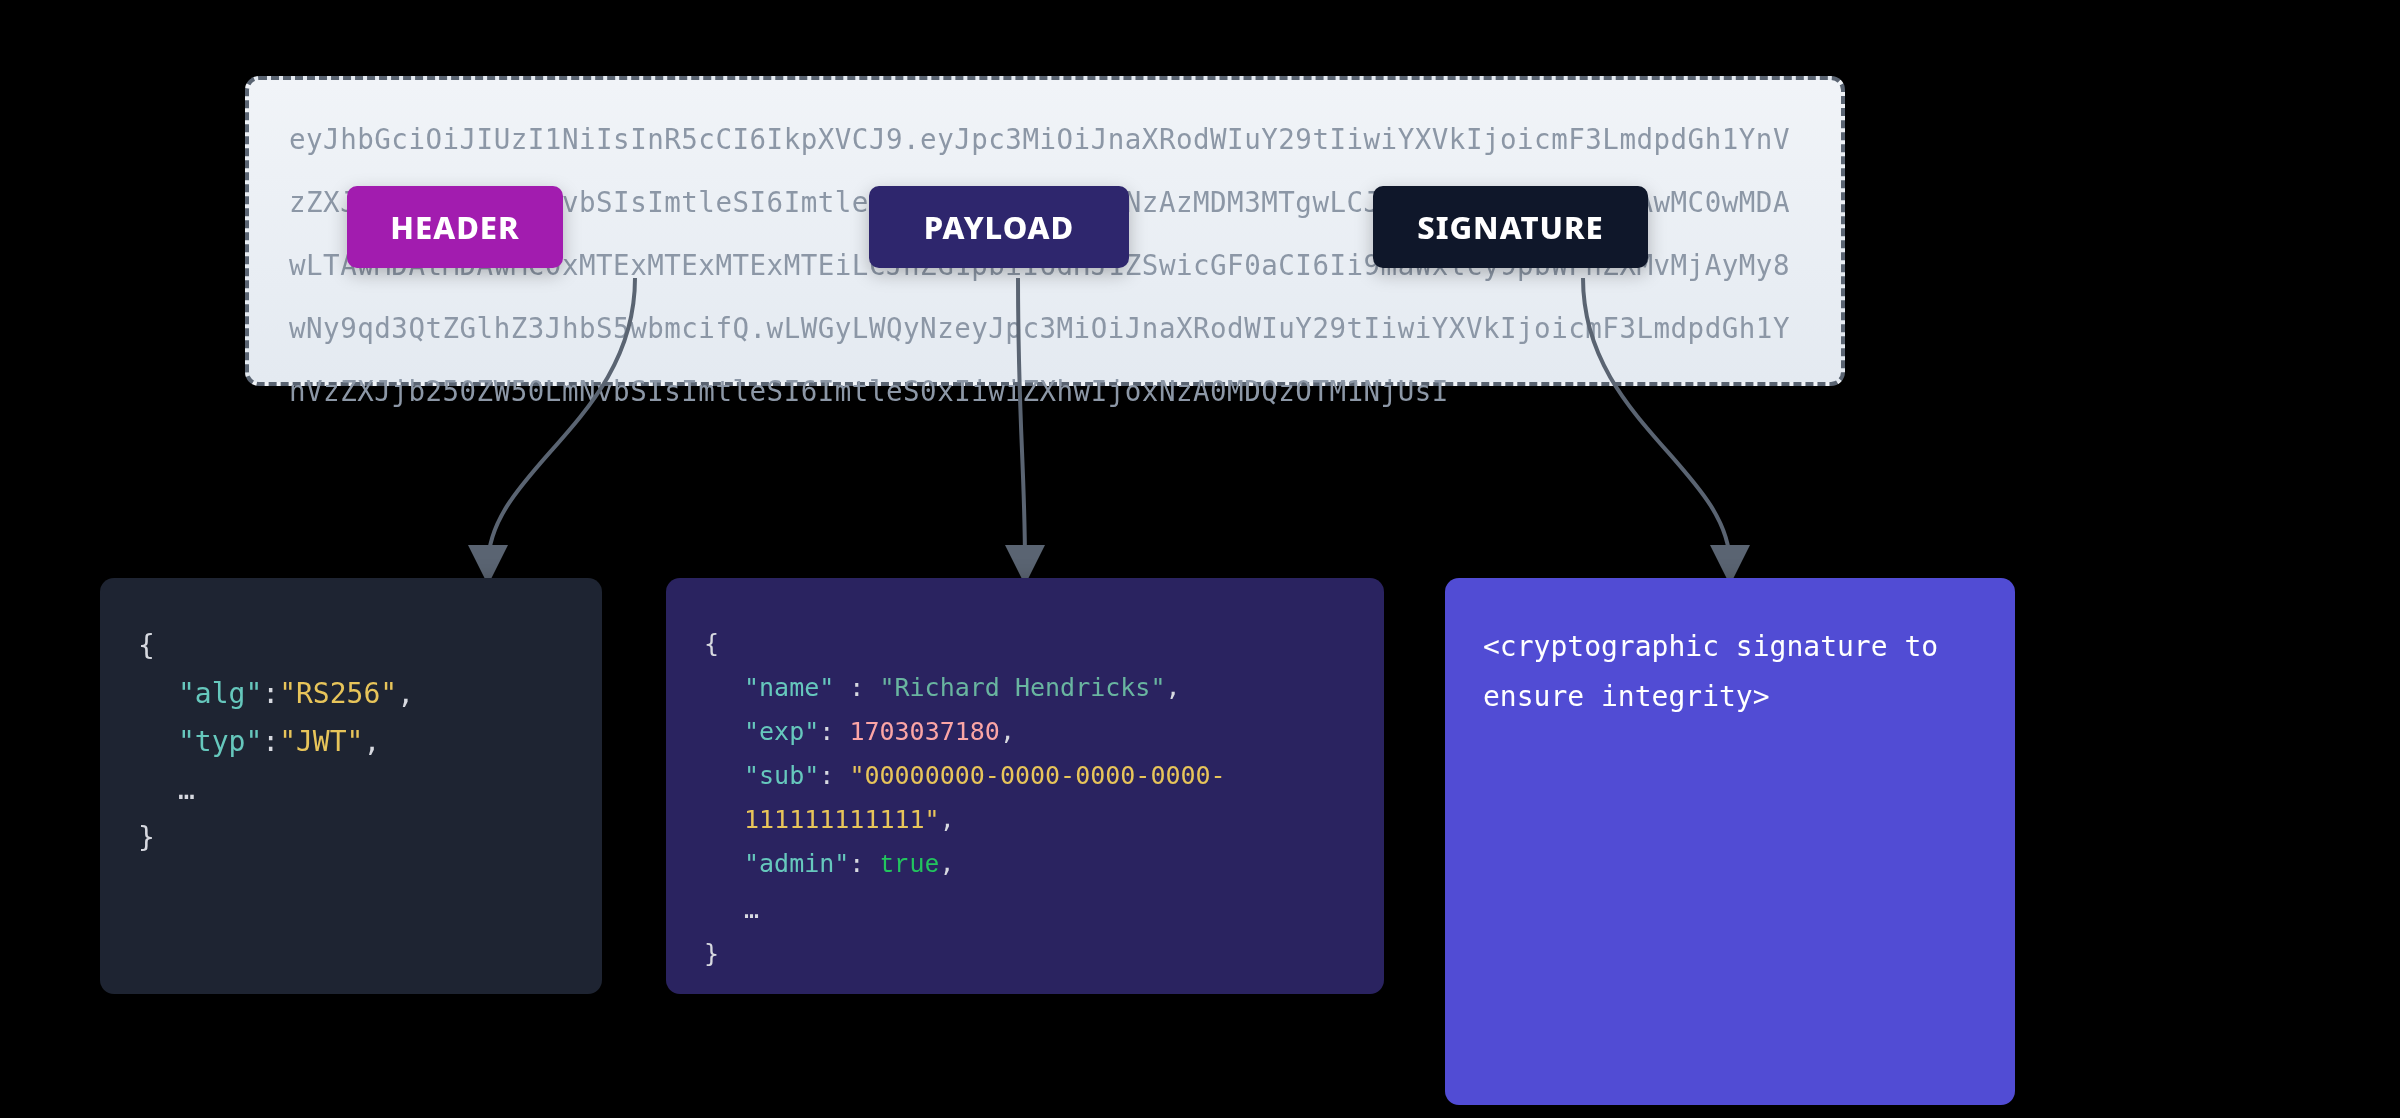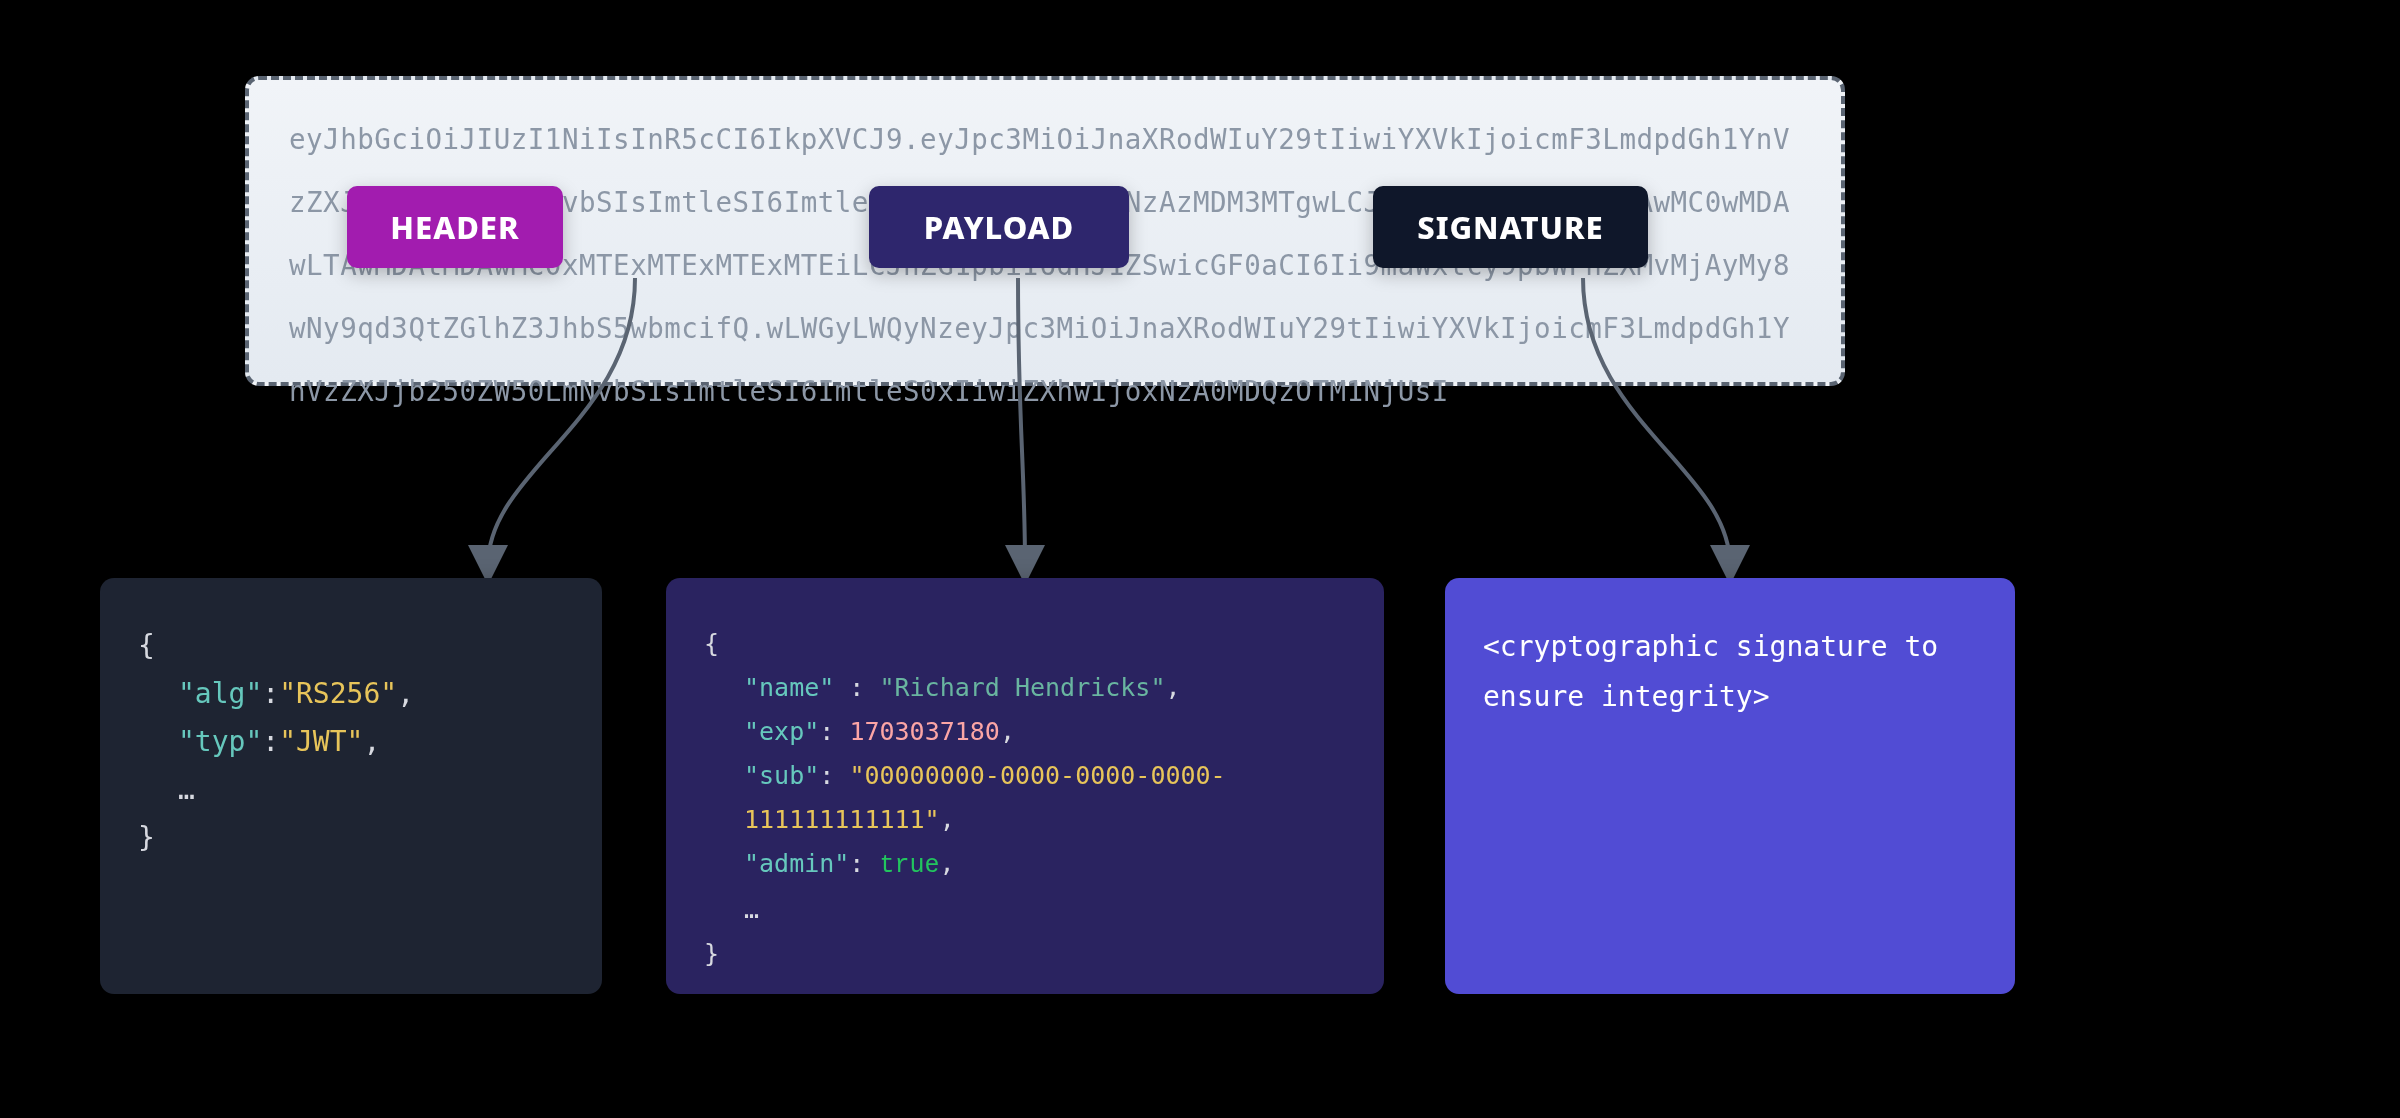--- a/index.html
+++ b/index.html
@@ -90,21 +90,21 @@
     top: 578px;
     left: 666px;
     width: 718px;
     height: 416px;
     background: #2a2360;
   }
   .box-signature {
     top: 578px;
     left: 1445px;
     width: 570px;
-    height: 416px;
+    height: 527px;
     background: #514cd4;
   }
   .box-payload .code-box-inner {
     font-size: 25px;
     line-height: 44px;
   }
   .k { color: #66c8bd; }      
   .s { color: #e8c55a; }      
   .s2 { color: #69b5a0; }     
   .n { color: #fca5a5; }      

